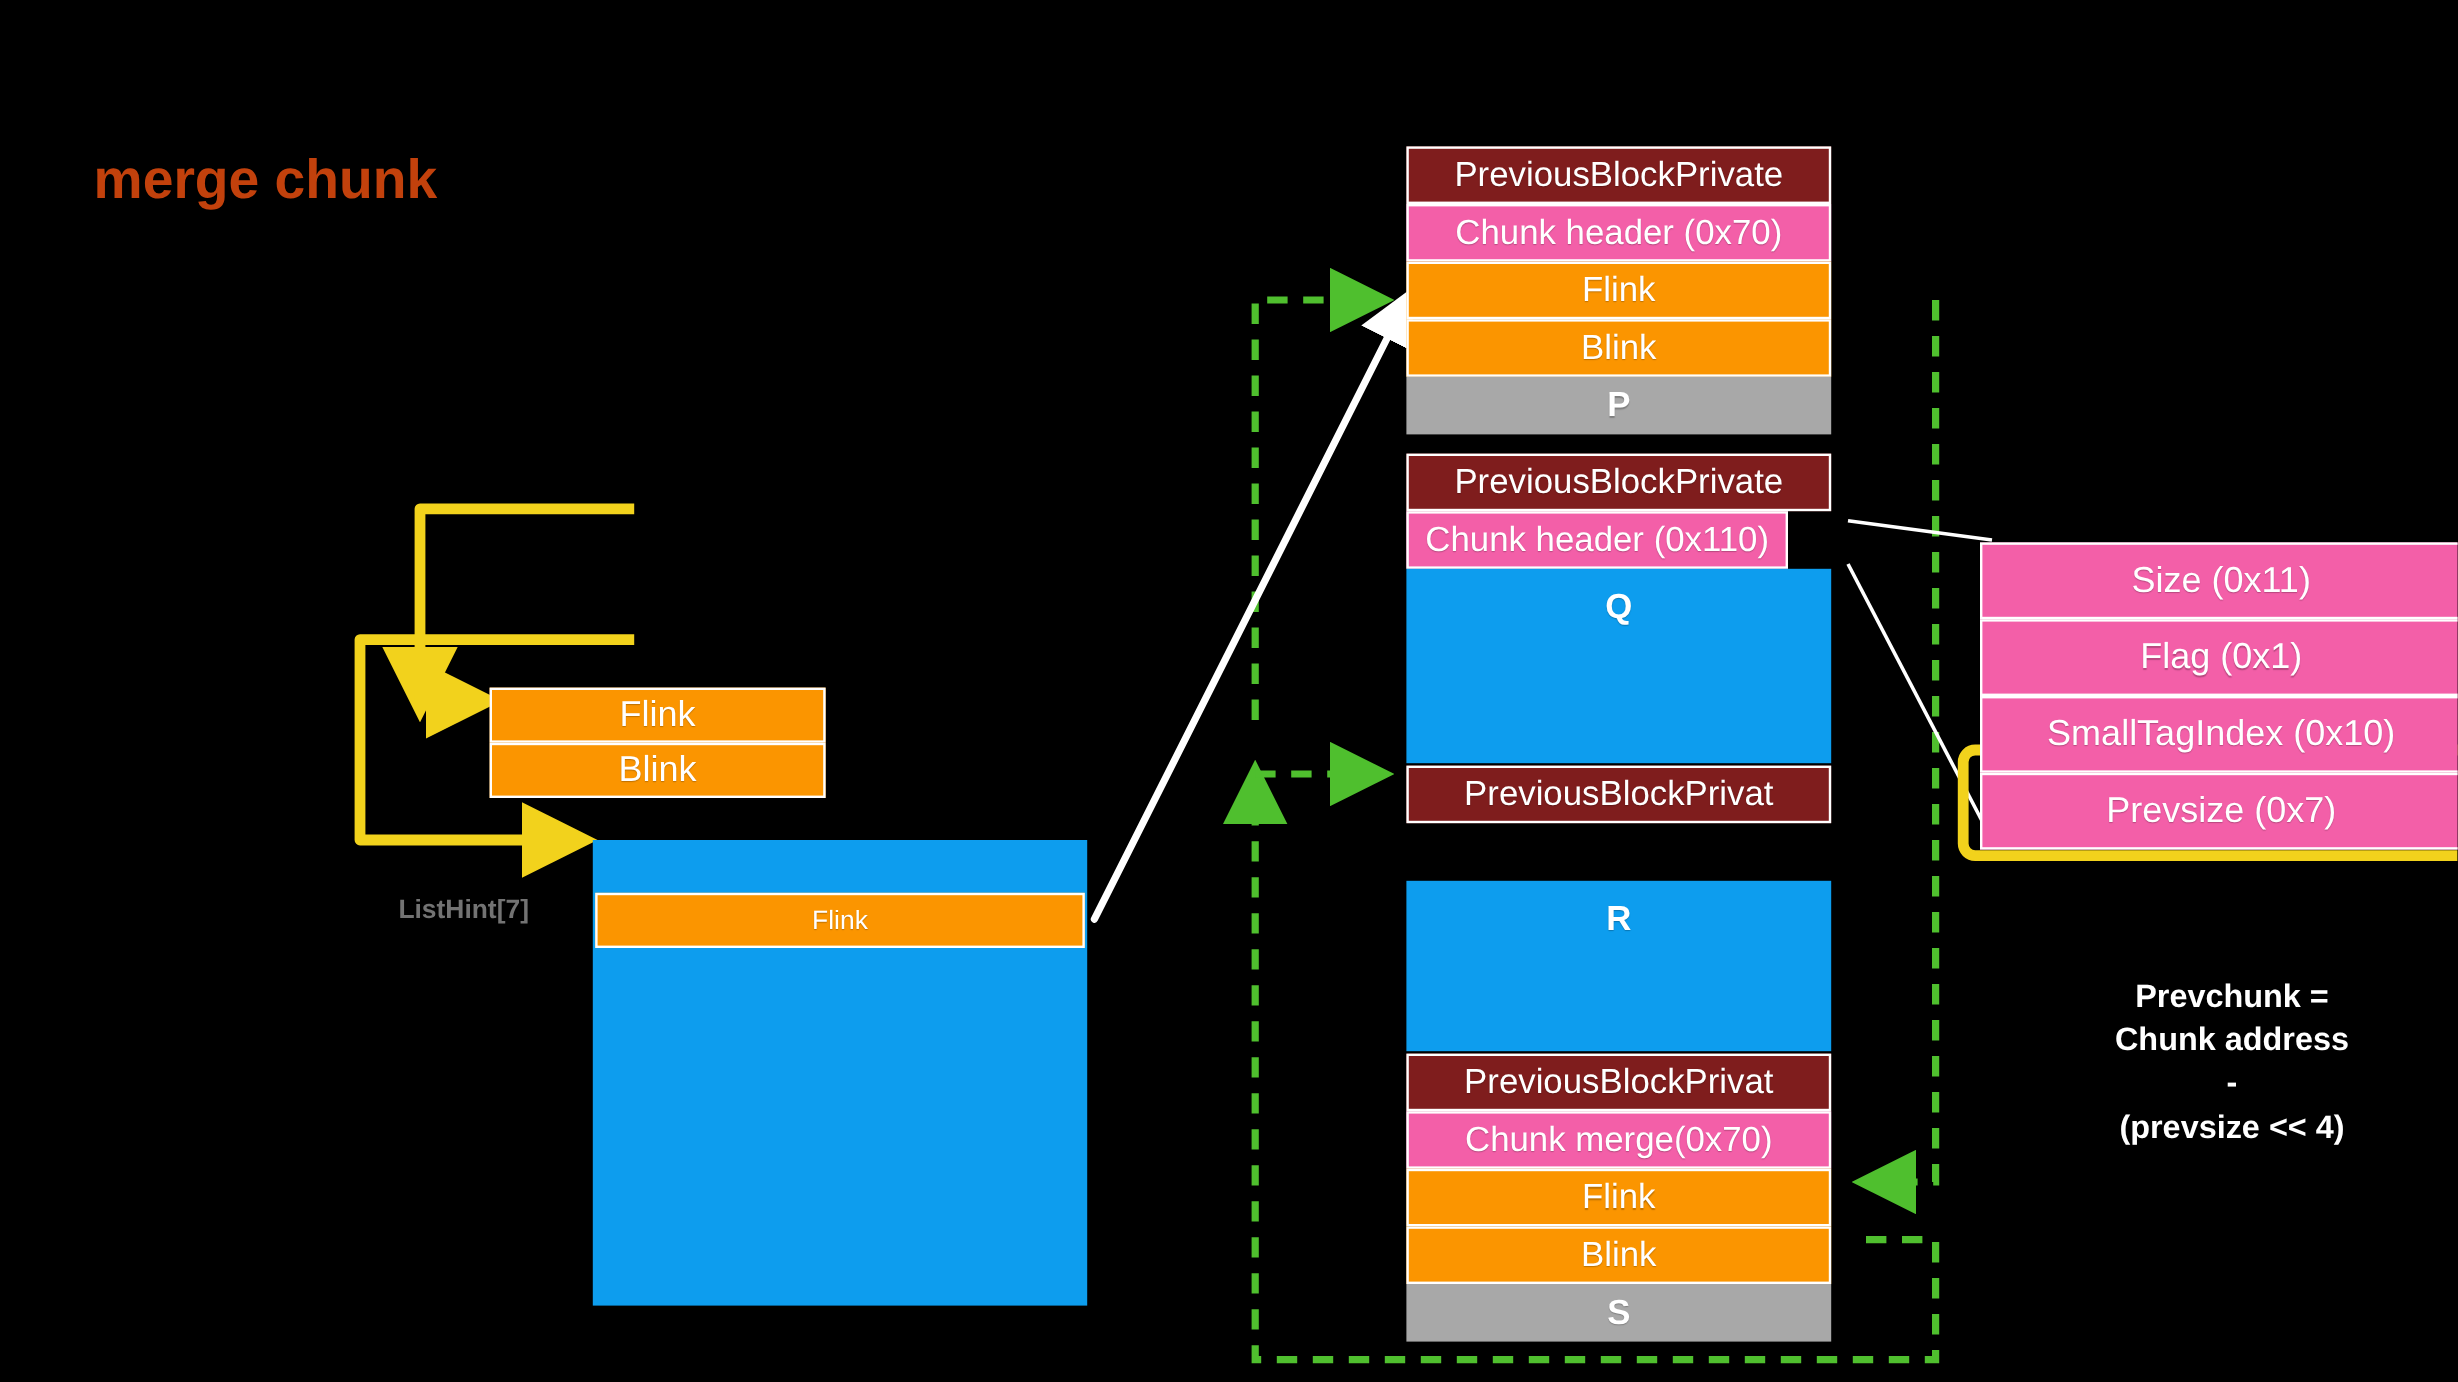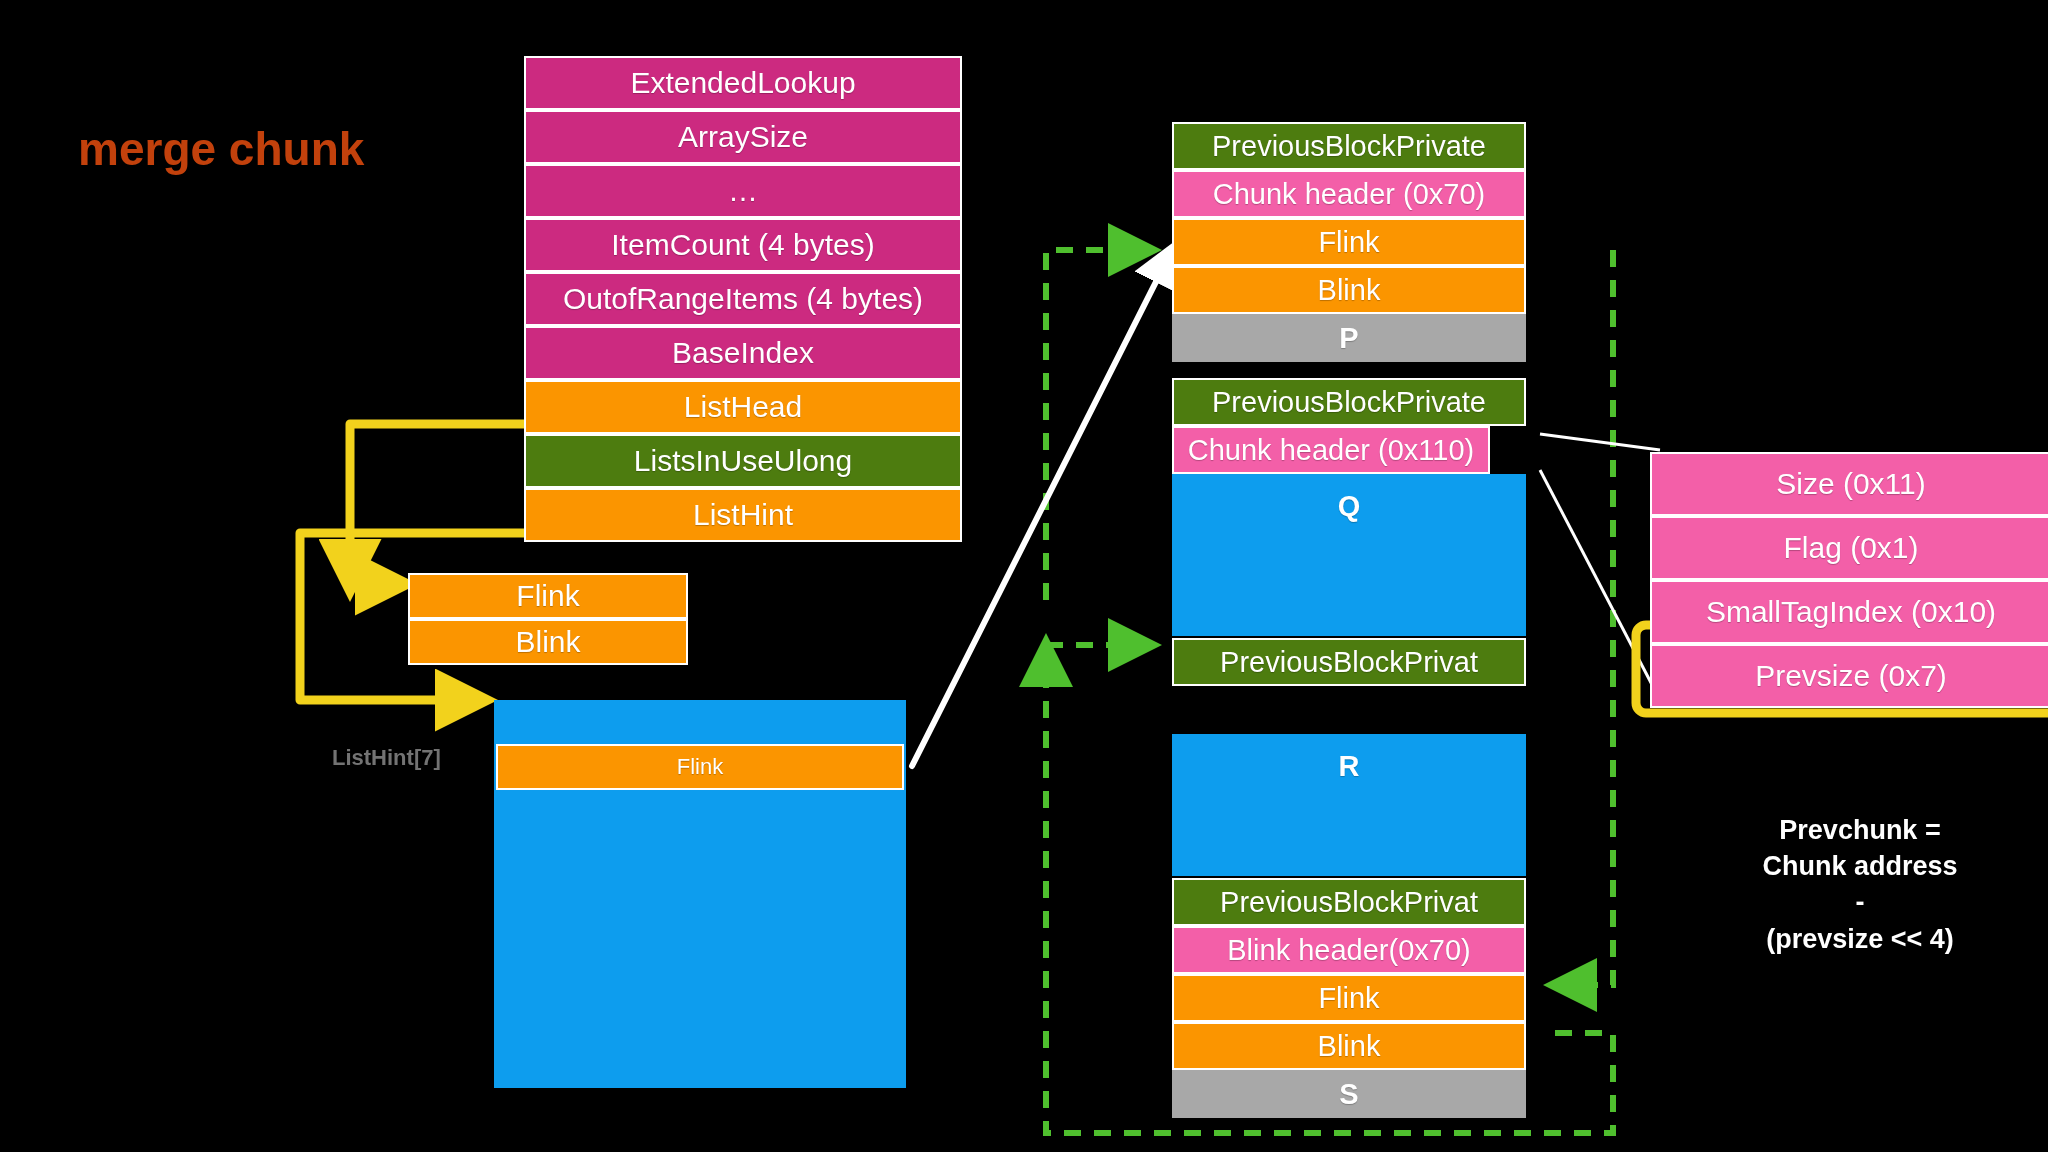--- a/index.html
+++ b/index.html
@@ -17,21 +17,21 @@
   .row{
     position:absolute;box-sizing:border-box;
     display:flex;align-items:center;justify-content:center;
     border:2px solid #ffffff;
     color:#fff;white-space:nowrap;
     text-shadow:0 1px 1px rgba(0,0,0,.25);
   }
   .c-magenta{background:#cc2a80;}
   .c-pink{background:#f35fa8;}
   .c-orange{background:#fb9500;text-align:center;}
-  .c-green{background:#4d7c0f;}
+  .c-green{background:#7f1d1d;}
   .c-blue{background:#0d9dee;}
   .c-gray{background:#a8a8a8;}
 
   
   .label{position:absolute;white-space:pre;}
   .title-white{color:#c2410c;font-weight:bold;}
   .title-yellow{color:#f5d820;font-weight:bold;}
 
   svg.overlay{position:absolute;left:0;top:0;width:2048px;height:1152px;pointer-events:none;}
 </style>
@@ -85,31 +85,20 @@
     </g>
 
     <g fill="none" stroke="#f2d21c" stroke-width="9">
       <rect x="1636" y="625" width="430" height="88" rx="10" ry="10"></rect>
     </g>
   </svg>
 
   <div class="label title-white" style="left:78px;top:122px;font-size:46px;">merge chunk</div>
 
 
-  <div class="abs" style="left:524px;top:56px;width:438px;height:488px;">
-    <div class="row c-magenta" style="left:0;top:0;width:438px;height:54px;font-size:30px;">ExtendedLookup</div>
-    <div class="row c-magenta" style="left:0;top:54px;width:438px;height:54px;font-size:30px;">ArraySize</div>
-    <div class="row c-magenta" style="left:0;top:108px;width:438px;height:54px;font-size:30px;">…</div>
-    <div class="row c-magenta" style="left:0;top:162px;width:438px;height:54px;font-size:30px;">ItemCount (4 bytes)</div>
-    <div class="row c-magenta" style="left:0;top:216px;width:438px;height:54px;font-size:30px;">OutofRangeItems (4 bytes)</div>
-    <div class="row c-magenta" style="left:0;top:270px;width:438px;height:54px;font-size:30px;">BaseIndex</div>
-    <div class="row c-orange" style="left:0;top:324px;width:438px;height:54px;font-size:30px;">ListHead</div>
-    <div class="row c-green" style="left:0;top:378px;width:438px;height:54px;font-size:30px;">ListsInUseUlong</div>
-    <div class="row c-orange" style="left:0;top:432px;width:438px;height:54px;font-size:30px;">ListHint</div>
-  </div>
 
   <div class="abs" style="left:408px;top:573px;width:280px;height:92px;">
     <div class="row c-orange" style="left:0;top:0;width:280px;height:46px;font-size:30px;">Flink</div>
     <div class="row c-orange" style="left:0;top:46px;width:280px;height:46px;font-size:30px;">Blink</div>
   </div>
 
   <div class="label" style="left:332px;top:745px;font-size:22px;font-weight:bold;color:#737373;">ListHint[7]</div>
 
   <div class="abs" style="left:494px;top:700px;width:412px;height:388px;">
     <div class="row c-blue" style="left:0;top:0;width:412px;height:388px;border:none;"></div>
@@ -132,21 +121,21 @@
   </div>
 
   <div class="abs" style="left:1172px;top:638px;width:354px;height:238px;">
     <div class="row c-green" style="left:0;top:0;width:354px;height:48px;font-size:29px;">PreviousBlockPrivat</div>
     <div class="row c-blue" style="left:0;top:96px;width:354px;height:142px;font-size:29px;border:none;
                 align-items:flex-start;padding-top:16px;font-weight:bold;">R</div>
   </div>
 
   <div class="abs" style="left:1172px;top:878px;width:354px;height:240px;">
     <div class="row c-green" style="left:0;top:0;width:354px;height:48px;font-size:29px;">PreviousBlockPrivat</div>
-    <div class="row c-pink" style="left:0;top:48px;width:354px;height:48px;font-size:29px;">Blink header(0x70)</div>
+    <div class="row c-pink" style="left:0;top:48px;width:354px;height:48px;font-size:29px;">Chunk merge(0x70)</div>
     <div class="row c-orange" style="left:0;top:96px;width:354px;height:48px;font-size:29px;">Flink</div>
     <div class="row c-orange" style="left:0;top:144px;width:354px;height:48px;font-size:29px;">Blink</div>
     <div class="row c-gray" style="left:0;top:192px;width:354px;height:48px;font-size:29px;border:none;font-weight:bold;">S</div>
   </div>
 
   <div class="abs" style="left:1650px;top:452px;width:402px;height:256px;">
     <div class="row c-pink" style="left:0;top:0;width:402px;height:64px;font-size:30px;">Size (0x11)</div>
     <div class="row c-pink" style="left:0;top:64px;width:402px;height:64px;font-size:30px;">Flag (0x1)</div>
     <div class="row c-pink" style="left:0;top:128px;width:402px;height:64px;font-size:30px;">SmallTagIndex (0x10)</div>
     <div class="row c-pink" style="left:0;top:192px;width:402px;height:64px;font-size:30px;">Prevsize (0x7)</div>

